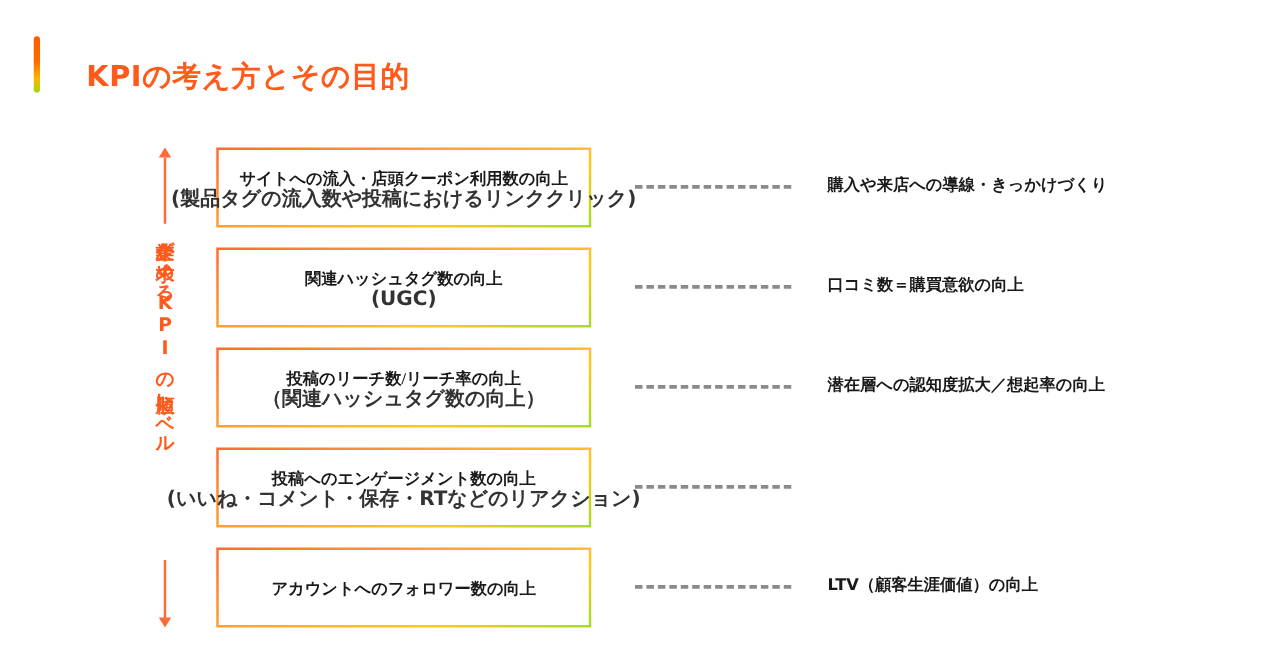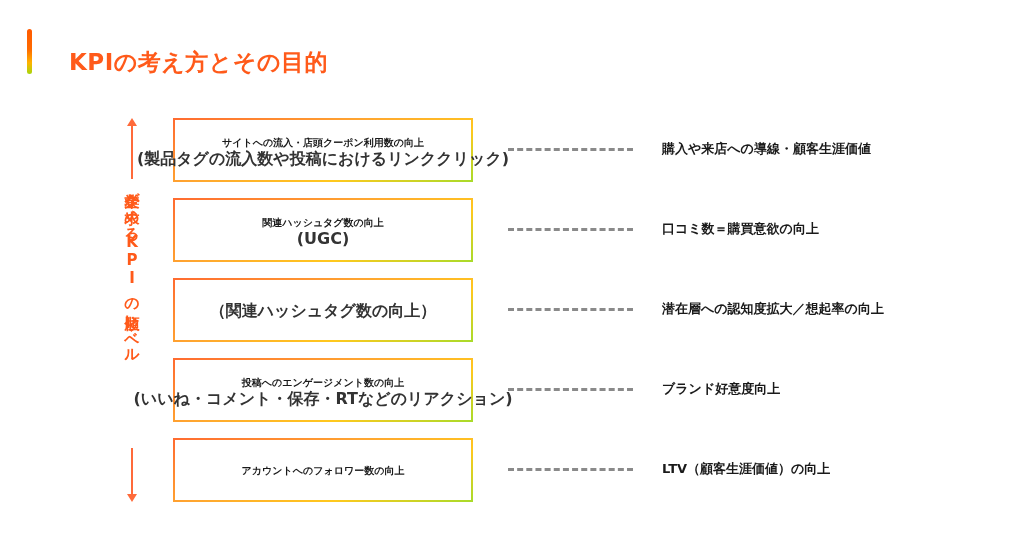--- a/index.html
+++ b/index.html
@@ -105,21 +105,21 @@
       width: 100%;
       height: 100%;
       background: #ffffff;
       display: flex;
       flex-direction: column;
       align-items: center;
       justify-content: center;
       box-sizing: border-box;
     }
     .kpi-main {
-      font-size: 10px;
+      font-size: 13px;
       font-weight: bold;
       color: #1a1a1a;
       line-height: 17px;
       white-space: nowrap;
       font-family: Liberation Serif, serif;
     }
     .kpi-sub {
       font-size: 16px;
       color: #333333;
       line-height: 15px;
@@ -160,53 +160,53 @@
 </div>
 
 <div class="row" style="top:118px;">
   <div class="kpi-box">
     <div class="kpi-inner">
       <div class="kpi-main">サイトへの流入・店頭クーポン利用数の向上</div>
       <div class="kpi-sub">(製品タグの流入数や投稿におけるリンククリック)</div>
     </div>
   </div>
   <div class="connector"></div>
-  <div class="purpose">購入や来店への導線・顧客生涯価値</div>
+  <div class="purpose">購入や来店への導線・きっかけづくり</div>
 </div>
 
 <div class="row" style="top:198px;">
   <div class="kpi-box">
     <div class="kpi-inner">
       <div class="kpi-main">関連ハッシュタグ数の向上</div>
       <div class="kpi-sub">(UGC)</div>
     </div>
   </div>
   <div class="connector"></div>
   <div class="purpose">口コミ数＝購買意欲の向上</div>
 </div>
 
 <div class="row" style="top:278px;">
   <div class="kpi-box">
     <div class="kpi-inner">
+      <div class="kpi-main">投稿のリーチ数/リーチ率の向上</div>
       <div class="kpi-sub">（関連ハッシュタグ数の向上）</div>
     </div>
   </div>
   <div class="connector"></div>
   <div class="purpose">潜在層への認知度拡大／想起率の向上</div>
 </div>
 
 <div class="row" style="top:358px;">
   <div class="kpi-box">
     <div class="kpi-inner">
       <div class="kpi-main">投稿へのエンゲージメント数の向上</div>
       <div class="kpi-sub">(いいね・コメント・保存・RTなどのリアクション)</div>
     </div>
   </div>
   <div class="connector"></div>
-  <div class="purpose">ブランド好意度向上</div>
 </div>
 
 <div class="row" style="top:438px;text-align:center;">
   <div class="kpi-box">
     <div class="kpi-inner">
       <div class="kpi-main">アカウントへのフォロワー数の向上</div>
     </div>
   </div>
   <div class="connector"></div>
   <div class="purpose">LTV（顧客生涯価値）の向上</div>

